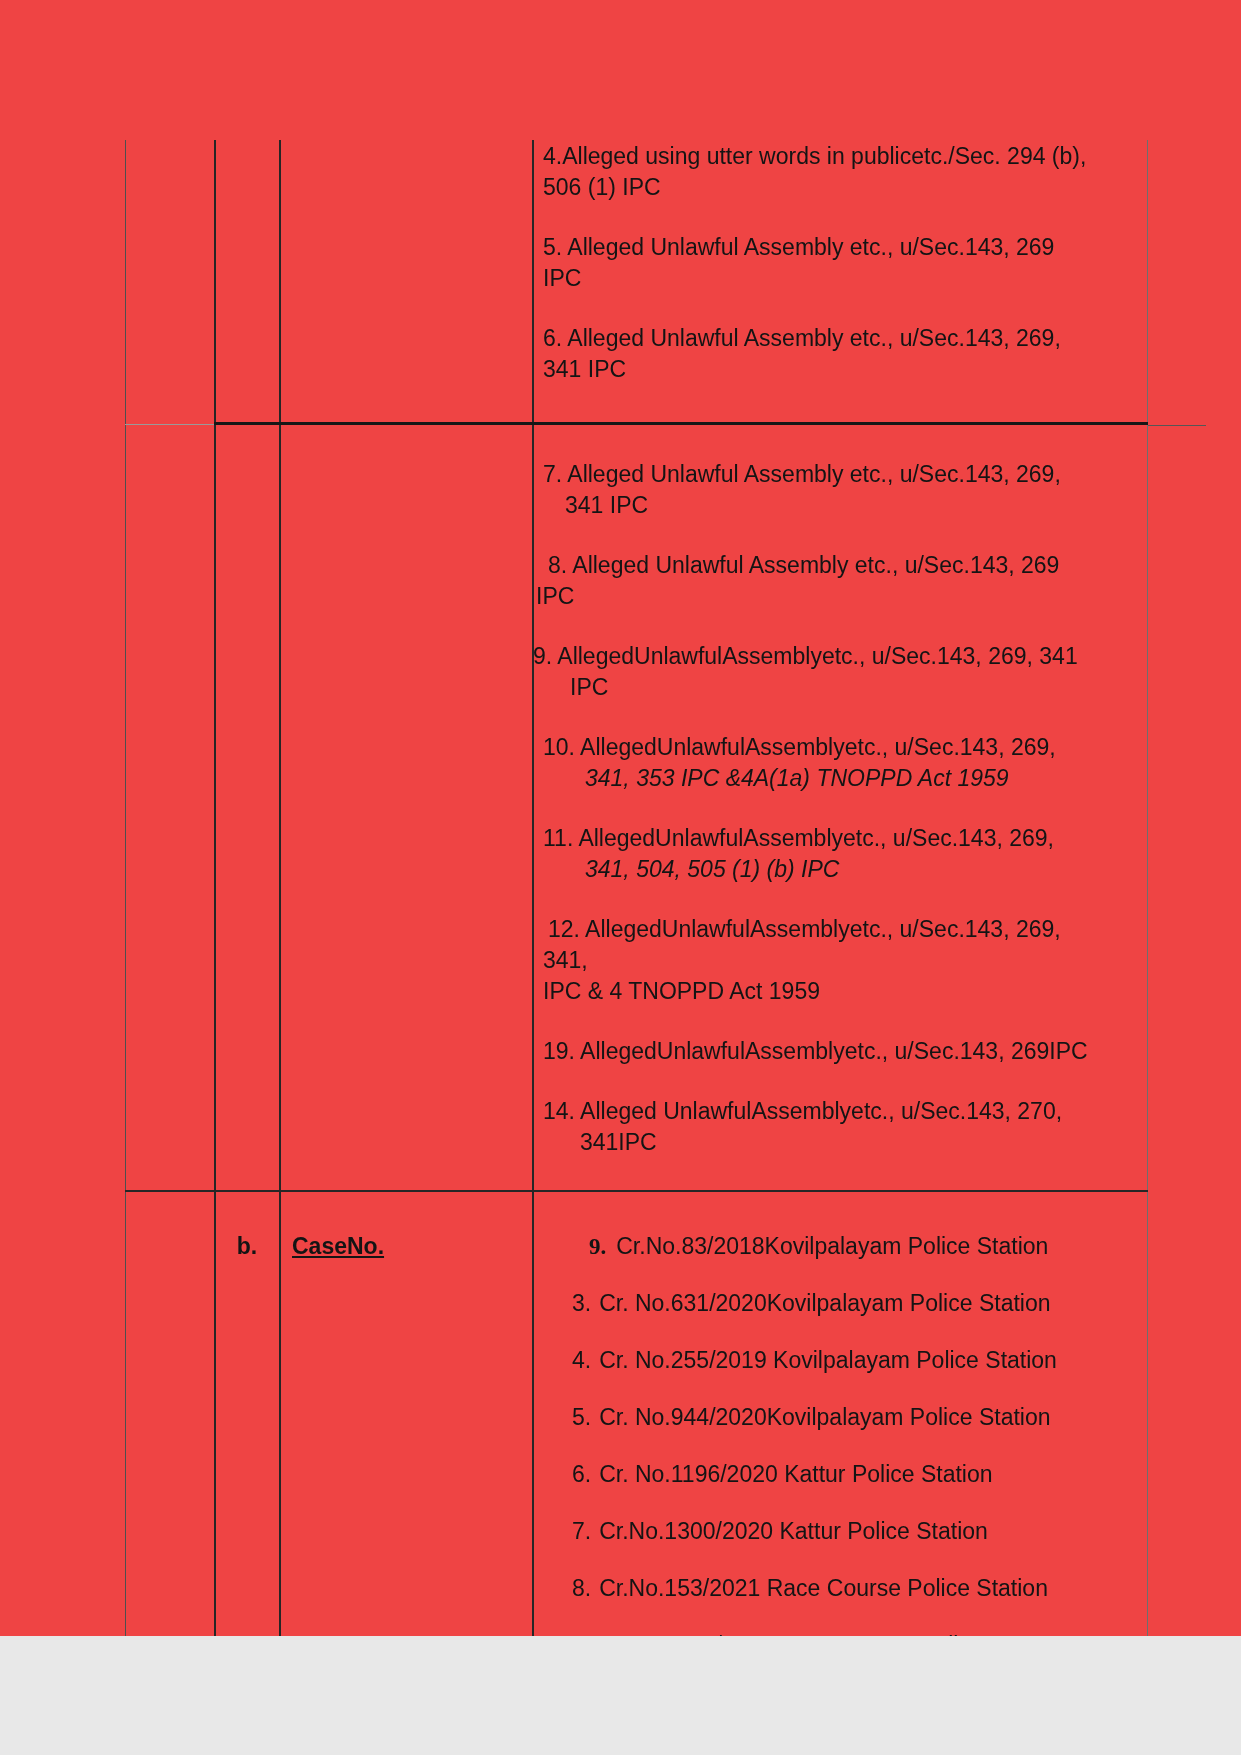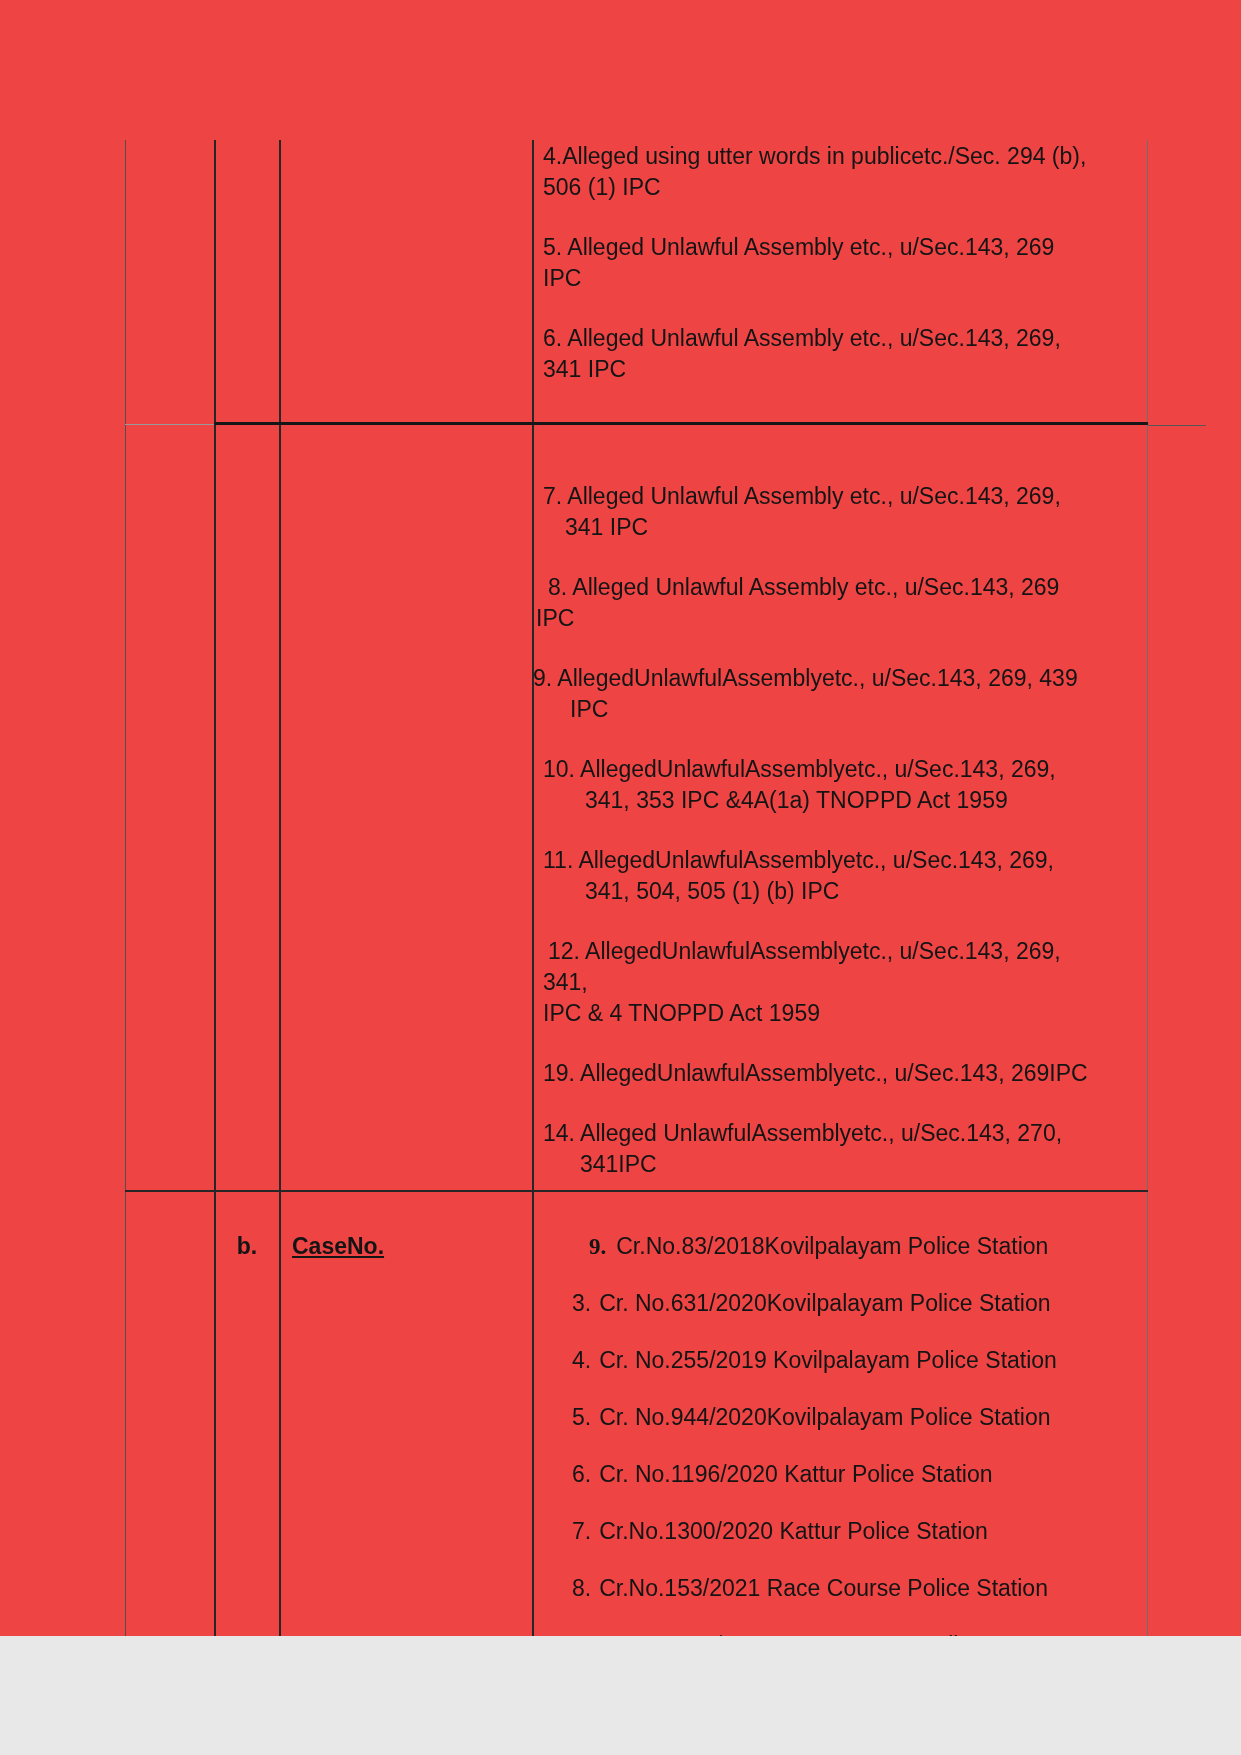--- a/index.html
+++ b/index.html
@@ -20,34 +20,34 @@
   .v5{left:1147px;width:1px;background:#6e6e6e;}
   .hline{position:absolute;}
   .h1a{left:125px;top:424px;width:90px;height:1px;background:#9a9a9a;}
   .h1b{left:214px;top:422px;width:934px;height:3px;background:#161616;}
   .h1c{left:1148px;top:425px;width:58px;height:1px;background:#565656;}
   .h2{left:125px;top:1190px;width:1023px;height:2px;background:#262626;}
   .h3{left:124px;top:1715px;width:1028px;height:3px;background:#1c1c1c;}
   
   .cell{position:absolute;font-size:23px;line-height:31px;white-space:nowrap;}
   .cell-a{left:532px;top:141px;width:616px;}
-  .cell-b{left:532px;top:445px;width:616px;padding-top:36px;}
+  .cell-b{left:532px;top:423px;width:616px;padding-top:36px;}
   .cell-c{left:548px;top:1190px;width:616px;padding-top:41px;}
   .cell-label{left:215px;top:1190px;width:64px;padding-top:41px;text-align:center;font-weight:bold;}
   .cell-title{left:292px;top:1190px;width:240px;padding-top:41px;font-weight:bold;text-decoration:underline;}
   .item{margin:0 0 29px 0;}
   .ln{line-height:31px;}
   .i0{padding-left:1px;}
   .i3{padding-left:4px;}
   .i11{padding-left:11px;}
   .i16{padding-left:16px;}
   .i33{padding-left:33px;}
   .i38{padding-left:38px;}
   .i48{padding-left:48px;}
-  .i53{padding-left:53px;}
+  .i53{padding-left:53px;font-style:italic;}
   .case-item{line-height:31px;margin:0 0 26px 0;padding-left:24px;}
   .case-item.first{padding-left:41px;}
   .case-num{margin-right:8px;}
   .case-num.bold-serif{font-family:"Liberation Serif", serif;font-weight:bold;margin-right:10px;}
 </style>
 </head>
 <body>
 
 <div class="page">
 
@@ -80,21 +80,21 @@
   <div class="cell cell-b">
     <div class="item">
       <div class="ln i11">7. Alleged Unlawful Assembly etc., u/Sec.143, 269,</div>
       <div class="ln i33">341 IPC</div>
     </div>
     <div class="item">
       <div class="ln i16">8. Alleged Unlawful Assembly etc., u/Sec.143, 269</div>
       <div class="ln i3">IPC</div>
     </div>
     <div class="item">
-      <div class="ln i0">9. AllegedUnlawfulAssemblyetc., u/Sec.143, 269, 439</div>
+      <div class="ln i0">9. AllegedUnlawfulAssemblyetc., u/Sec.143, 269, 341</div>
       <div class="ln i38">IPC</div>
     </div>
     <div class="item">
       <div class="ln i11">10. AllegedUnlawfulAssemblyetc., u/Sec.143, 269,</div>
       <div class="ln i53">341, 353 IPC &amp;4A(1a) TNOPPD Act 1959</div>
     </div>
     <div class="item">
       <div class="ln i11">11. AllegedUnlawfulAssemblyetc., u/Sec.143, 269,</div>
       <div class="ln i53">341, 504, 505 (1) (b) IPC</div>
     </div>

